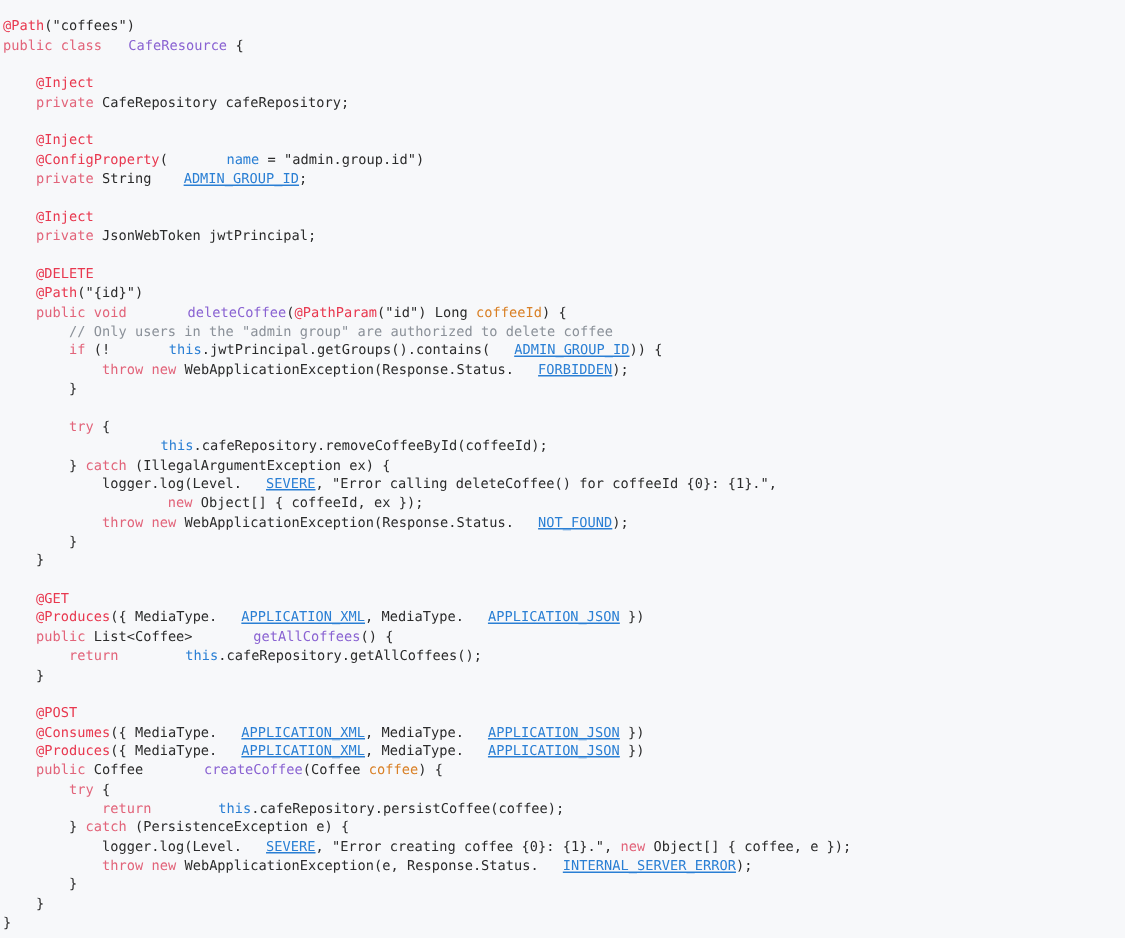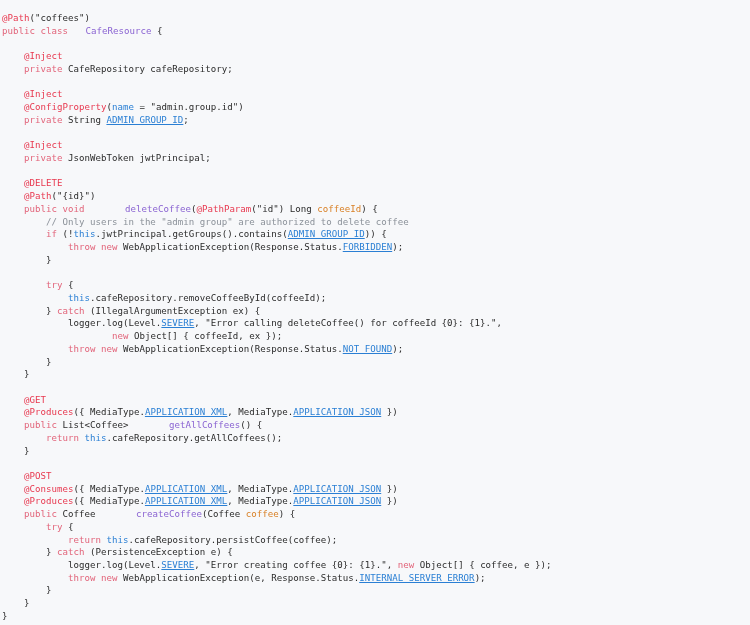--- a/index.html
+++ b/index.html
@@ -28,22 +28,22 @@
     height: 12.72px;
     white-space: pre;
     color: #2b2b2b;
   }
   
   .t-plain   { color: #2b2b2b; }
   .t-ann     { color: #e8384f; text-align: right; }
   .t-kw      { color: #e2647a; }
   .t-type    { color: #8a63d2; margin-left: 12px; }
   .t-fn      { color: #8a63d2; margin-left: 35px; }
-  .t-const   { color: #2a7fd4; text-decoration: underline; text-decoration-thickness: 0.5px; text-underline-offset: 1px; }
-  .t-this    { color: #2a7fd4; }
+  .t-const   { color: #2a7fd4; text-decoration: underline; text-decoration-thickness: 0.5px; text-underline-offset: 1px; margin-left: 16px; }
+  .t-this    { color: #2a7fd4; margin-left: 39px; }
   .t-param   { color: #d98026; margin-top: 17px; }
   .t-comment { color: #8b9199; }
   .t-str     { color: #2b2b2b; }
   .t-punc    { color: #2b2b2b; }
 </style>
 </head>
 <body>
 
 <pre id="code-block" style="background: rgb(247, 248, 250);"><div class="ln"><span class="t-ann">@Path</span><span class="t-punc">(</span><span class="t-str">"coffees"</span><span class="t-punc">)</span></div><div class="ln"><span class="t-kw">public</span><span class="t-plain"> </span><span class="t-kw">class</span><span class="t-plain"> </span><span class="t-type">CafeResource</span><span class="t-plain"> {</span></div><div class="ln">&nbsp;</div><div class="ln"><span class="t-plain">    </span><span class="t-ann">@Inject</span></div><div class="ln"><span class="t-plain">    </span><span class="t-kw">private</span><span class="t-plain"> CafeRepository cafeRepository;</span></div><div class="ln">&nbsp;</div><div class="ln"><span class="t-plain">    </span><span class="t-ann">@Inject</span></div><div class="ln"><span class="t-plain">    </span><span class="t-ann">@ConfigProperty</span><span class="t-punc">(</span><span class="t-this">name</span><span class="t-plain"> = </span><span class="t-str">"admin.group.id"</span><span class="t-punc">)</span></div><div class="ln"><span class="t-plain">    </span><span class="t-kw">private</span><span class="t-plain"> String </span><span class="t-const">ADMIN_GROUP_ID</span><span class="t-plain">;</span></div><div class="ln">&nbsp;</div><div class="ln"><span class="t-plain">    </span><span class="t-ann">@Inject</span></div><div class="ln"><span class="t-plain">    </span><span class="t-kw">private</span><span class="t-plain"> JsonWebToken jwtPrincipal;</span></div><div class="ln">&nbsp;</div><div class="ln"><span class="t-plain">    </span><span class="t-ann">@DELETE</span></div><div class="ln"><span class="t-plain">    </span><span class="t-ann">@Path</span><span class="t-punc">(</span><span class="t-str">"{id}"</span><span class="t-punc">)</span></div><div class="ln"><span class="t-plain">    </span><span class="t-kw">public</span><span class="t-plain"> </span><span class="t-kw">void</span><span class="t-plain"> </span><span class="t-fn">deleteCoffee</span><span class="t-punc">(</span><span class="t-ann">@PathParam</span><span class="t-punc">(</span><span class="t-str">"id"</span><span class="t-punc">)</span><span class="t-plain"> Long </span><span class="t-param">coffeeId</span><span class="t-plain">) {</span></div><div class="ln"><span class="t-plain">        </span><span class="t-comment">// Only users in the "admin group" are authorized to delete coffee</span></div><div class="ln"><span class="t-plain">        </span><span class="t-kw">if</span><span class="t-plain"> (!</span><span class="t-this">this</span><span class="t-plain">.jwtPrincipal.getGroups().contains(</span><span class="t-const">ADMIN_GROUP_ID</span><span class="t-plain">)) {</span></div><div class="ln"><span class="t-plain">            </span><span class="t-kw">throw</span><span class="t-plain"> </span><span class="t-kw">new</span><span class="t-plain"> WebApplicationException(Response.Status.</span><span class="t-const">FORBIDDEN</span><span class="t-plain">);</span></div><div class="ln"><span class="t-plain">        }</span></div><div class="ln">&nbsp;</div><div class="ln"><span class="t-plain">        </span><span class="t-kw">try</span><span class="t-plain"> {</span></div><div class="ln"><span class="t-plain">            </span><span class="t-this">this</span><span class="t-plain">.cafeRepository.removeCoffeeById(coffeeId);</span></div><div class="ln"><span class="t-plain">        } </span><span class="t-kw">catch</span><span class="t-plain"> (IllegalArgumentException ex) {</span></div><div class="ln"><span class="t-plain">            logger.log(Level.</span><span class="t-const">SEVERE</span><span class="t-plain">, </span><span class="t-str">"Error calling deleteCoffee() for coffeeId {0}: {1}."</span><span class="t-plain">,</span></div><div class="ln"><span class="t-plain">                    </span><span class="t-kw">new</span><span class="t-plain"> Object[] { coffeeId, ex });</span></div><div class="ln"><span class="t-plain">            </span><span class="t-kw">throw</span><span class="t-plain"> </span><span class="t-kw">new</span><span class="t-plain"> WebApplicationException(Response.Status.</span><span class="t-const">NOT_FOUND</span><span class="t-plain">);</span></div><div class="ln"><span class="t-plain">        }</span></div><div class="ln"><span class="t-plain">    }</span></div><div class="ln">&nbsp;</div><div class="ln"><span class="t-plain">    </span><span class="t-ann">@GET</span></div><div class="ln"><span class="t-plain">    </span><span class="t-ann">@Produces</span><span class="t-punc">({ </span><span class="t-plain">MediaType.</span><span class="t-const">APPLICATION_XML</span><span class="t-plain">, MediaType.</span><span class="t-const">APPLICATION_JSON</span><span class="t-plain"> })</span></div><div class="ln"><span class="t-plain">    </span><span class="t-kw">public</span><span class="t-plain"> List&lt;Coffee&gt; </span><span class="t-fn">getAllCoffees</span><span class="t-plain">() {</span></div><div class="ln"><span class="t-plain">        </span><span class="t-kw">return</span><span class="t-plain"> </span><span class="t-this">this</span><span class="t-plain">.cafeRepository.getAllCoffees();</span></div><div class="ln"><span class="t-plain">    }</span></div><div class="ln">&nbsp;</div><div class="ln"><span class="t-plain">    </span><span class="t-ann">@POST</span></div><div class="ln"><span class="t-plain">    </span><span class="t-ann">@Consumes</span><span class="t-punc">({ </span><span class="t-plain">MediaType.</span><span class="t-const">APPLICATION_XML</span><span class="t-plain">, MediaType.</span><span class="t-const">APPLICATION_JSON</span><span class="t-plain"> })</span></div><div class="ln"><span class="t-plain">    </span><span class="t-ann">@Produces</span><span class="t-punc">({ </span><span class="t-plain">MediaType.</span><span class="t-const">APPLICATION_XML</span><span class="t-plain">, MediaType.</span><span class="t-const">APPLICATION_JSON</span><span class="t-plain"> })</span></div><div class="ln"><span class="t-plain">    </span><span class="t-kw">public</span><span class="t-plain"> Coffee </span><span class="t-fn">createCoffee</span><span class="t-plain">(Coffee </span><span class="t-param">coffee</span><span class="t-plain">) {</span></div><div class="ln"><span class="t-plain">        </span><span class="t-kw">try</span><span class="t-plain"> {</span></div><div class="ln"><span class="t-plain">            </span><span class="t-kw">return</span><span class="t-plain"> </span><span class="t-this">this</span><span class="t-plain">.cafeRepository.persistCoffee(coffee);</span></div><div class="ln"><span class="t-plain">        } </span><span class="t-kw">catch</span><span class="t-plain"> (PersistenceException e) {</span></div><div class="ln"><span class="t-plain">            logger.log(Level.</span><span class="t-const">SEVERE</span><span class="t-plain">, </span><span class="t-str">"Error creating coffee {0}: {1}."</span><span class="t-plain">, </span><span class="t-kw">new</span><span class="t-plain"> Object[] { coffee, e });</span></div><div class="ln"><span class="t-plain">            </span><span class="t-kw">throw</span><span class="t-plain"> </span><span class="t-kw">new</span><span class="t-plain"> WebApplicationException(e, Response.Status.</span><span class="t-const">INTERNAL_SERVER_ERROR</span><span class="t-plain">);</span></div><div class="ln"><span class="t-plain">        }</span></div><div class="ln"><span class="t-plain">    }</span></div><div class="ln"><span class="t-plain">}</span></div></pre>
 

